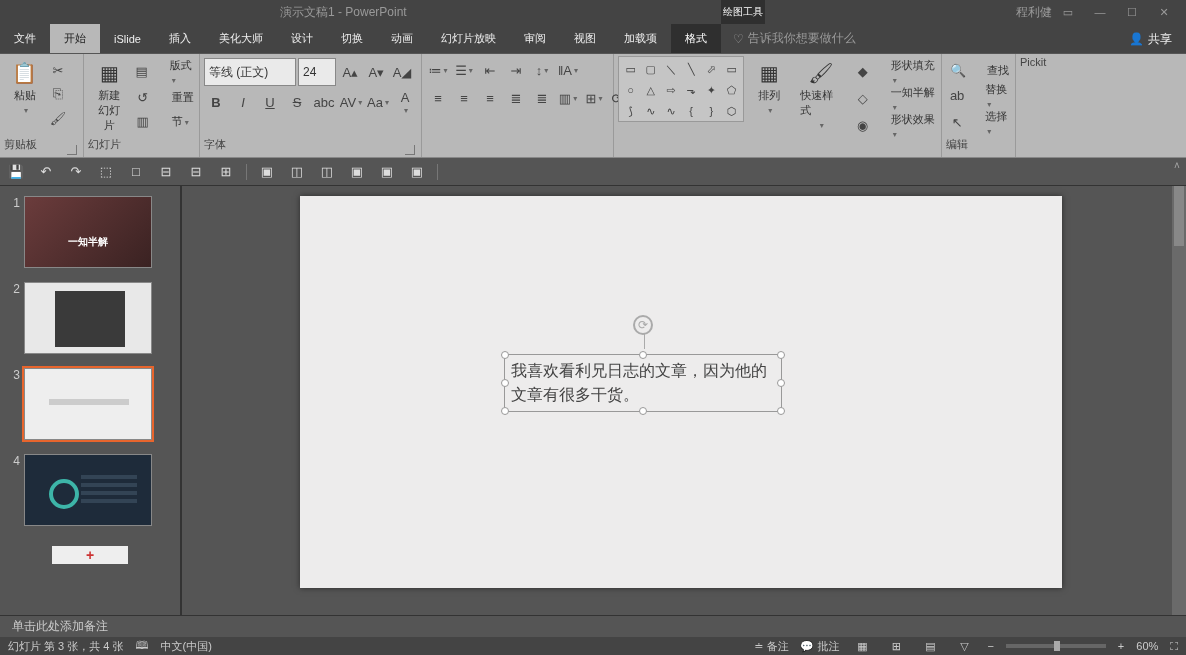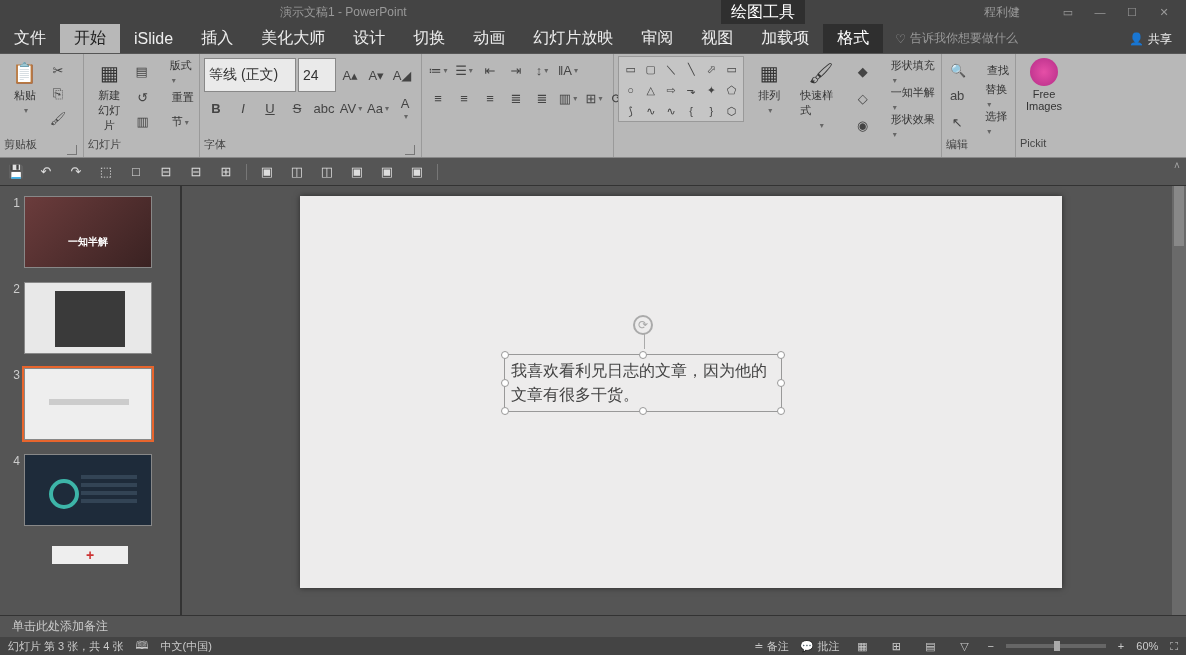--- a/index.html
+++ b/index.html
@@ -1,45 +1,45 @@
 <!DOCTYPE html>
 <html><head>
 <meta charset="utf-8">
 <style>
 * { margin:0; padding:0; box-sizing:border-box; font-family:"Microsoft YaHei","Segoe UI",sans-serif; }
 body { background:#444; width:1186px; height:655px; overflow:hidden; font-size:12px; color:#ddd; user-select:none; }
 
 
 .titlebar { height:24px; background:#444; display:flex; align-items:center; position:relative; }
 .title-text { position:absolute; left:280px; color:#999; font-size:12px; }
-.context-tab-box { position:absolute; left:721px; top:0; height:24px; padding:0 10px; background:#2f2f2f; display:flex; align-items:center; color:#fff; font-size:16px; }
+.context-tab-box { position:absolute; left:721px; top:0; height:24px; padding:0 2px; background:#2f2f2f; display:flex; align-items:center; color:#fff; font-size:10px; }
 .user-area { position:absolute; right:6px; top:0; display:flex; align-items:center; height:24px; }
-.user-name { color:#999; font-size:12px; margin-right:32px; }
+.user-name { color:#999; font-size:12px; margin-right:0; }
 .win-btn { width:32px; height:24px; display:flex; align-items:center; justify-content:center; color:#999; font-size:11px; }
 
 
 .tabs { height:30px; background:#444; display:flex; align-items:stretch; border-bottom:1px solid #555; position:relative; }
-.tab { padding:0 14px; display:flex; align-items:center; color:#eee; font-size:16px; }
+.tab { padding:0 14px; display:flex; align-items:center; color:#eee; font-size:11px; }
 .tab.active { background:#b8b8b8; color:#222; }
 .tab.format { background:#2f2f2f; color:#fff; }
 .tellme { display:flex; align-items:center; color:#999; margin-left:12px; gap:4px; }
 .share { position:absolute; right:14px; top:0; height:30px; display:flex; align-items:center; color:#eee; font-size:12px; gap:4px;}
 
 
 .ribbon { height:104px; background:#b8b8b8; display:flex; border-bottom:1px solid #888; }
 .group { border-right:1px solid #9a9a9a; display:flex; flex-direction:column; padding:2px 4px 0 4px; }
 .group-body { flex:1; display:flex; align-items:flex-start; }
 .group-label { height:20px; text-align:left; font-size:11px; color:#444; position:relative; }
 .dlauncher { position:absolute; right:2px; bottom:2px; width:10px; height:10px; border:1px solid #777; border-top:none; border-left:none; }
 .btn-big { display:flex; flex-direction:column; align-items:center; justify-content:center; padding:2px 6px; color:#333; font-size:11px; }
 .btn-big .ic { width:30px; height:30px; display:flex; align-items:center; justify-content:center; font-size:20px; }
 .btn-small { width:22px; height:22px; display:flex; align-items:center; justify-content:center; color:#444; font-size:13px; margin:1px; }
 .stack { display:flex; flex-direction:column; }
 .row { display:flex; align-items:center; }
-.sel { height:34px; border:1px solid #888; background:#eaeaea; color:#333; font-size:14px; padding:0 4px; }
+.sel { height:28px; border:1px solid #888; background:#eaeaea; color:#333; font-size:12px; padding:0 4px; }
 .sel-font { width:92px; }
 .sel-size { width:38px; }
 .chev::after { content:"▾"; font-size:8px; color:#666; margin-left:2px; }
 .mini-label { font-size:11px; color:#333; margin-left:17px;}
 .colorbar { width:16px; height:3px; background:#c00; margin-top:1px; }
 
 
 .shape-gallery { width:134px; height:66px; border:1px solid #999; background:#c5c5c5; display:grid; grid-template-columns:repeat(6,1fr); grid-auto-rows:20px; gap:1px; padding:2px; overflow:hidden;}
 .shape-gallery div { display:flex; align-items:center; justify-content:center; color:#444; font-size:11px; }
 
@@ -290,27 +290,20 @@
         </div>
       <div class="row">
           <span class="btn-small">↖</span>
           <span class="mini-label chev">选择</span>
         </div>
     </div>
     <div class="group-label"><span>编辑</span></div>
   </div>
 
   <div class="group" style="width:62px;border-right:none">
-    <div class="group-body">
-      <div class="btn-big">
-        <div class="pickit-ic"></div>
-        <span style="white-space:pre-line;text-align:center">Free
-Images</span>
-      </div>
-    </div>
     <div class="group-label"><span>Pickit</span></div>
   </div>
 </div>
 
 <div class="collapse-ribbon">˄</div>
 
 <div class="qat">
   <div class="qbtn">💾</div>
   <div class="qbtn">↶</div>
   <div class="qbtn">↷</div>

